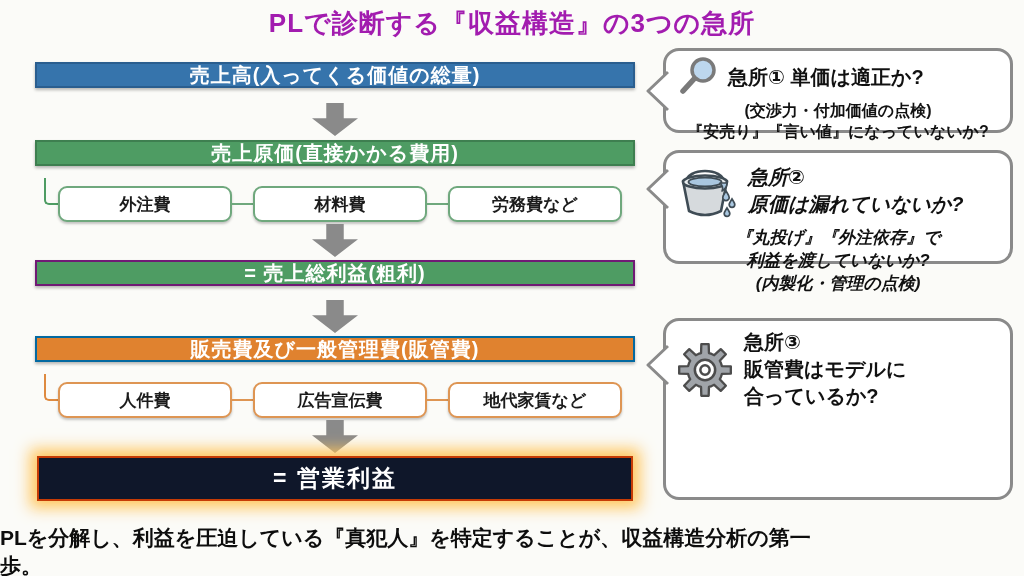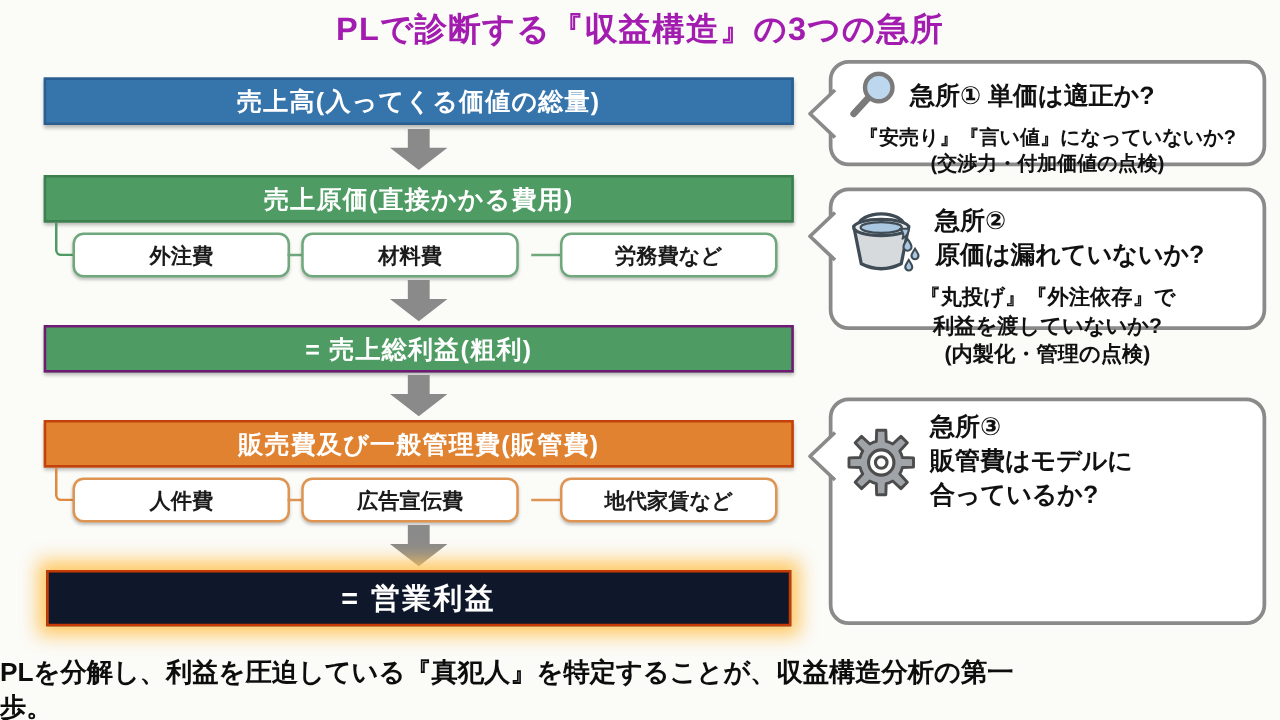--- a/index.html
+++ b/index.html
@@ -11,29 +11,29 @@
   .stage{ position:relative; width:1024px; height:576px; }
 
   .title{
     position:absolute; top:6px; left:0; width:1024px;
     text-align:center; font-size:26px; font-weight:bold; color:#a21caf;
     letter-spacing:1px;
   }
 
   
   .mainbox{
-    position:absolute; left:35px; width:600px; height:38px;
+    position:absolute; left:35px; width:600px; height:26px;
     display:flex; align-items:center; justify-content:center;
     color:#fff; font-weight:bold; font-size:20px; letter-spacing:1px;
     box-shadow:0 2px 3px rgba(0,0,0,.28);
   }
   .box-sales{ top:62px;  background:#3674ac; border:2px solid #2a5e8f; }
   .box-cogs { top:140px; background:#4e9c63; border:2px solid #3e7f50; }
   .box-gross{ top:260px; background:#4e9c63; border:2px solid #701a75; }
-  .box-sga  { top:336px; background:#e0822f; border:2px solid #c2410c; }
+  .box-sga  { top:336px; background:#e0822f; border:2px solid #0369a1; }
   .box-op{
     position:absolute; left:37px; width:596px; top:456px; height:45px;
     background:#0f172a; border:2px solid #c63b05;
     display:flex; align-items:center; justify-content:center;
     color:#fff; font-weight:bold; font-size:23px; letter-spacing:2px;
     box-shadow:0 0 14px 7px rgba(255,196,87,.95);
   }
 
   .arrow{
     position:absolute; left:312px; width:46px; height:33px; background:#8a8a8a;
@@ -44,41 +44,41 @@
   
   .subbox{
     position:absolute; height:36px; width:174px; background:#fff;
     border-radius:9px; display:flex; align-items:center; justify-content:center;
     font-weight:bold; font-size:17px; color:#1b1b1b;
     box-shadow:0 2px 2.5px rgba(0,0,0,.22);
   }
   .sub-green { border:2.5px solid #6fa87d; }
   .sub-orange{ border:2.5px solid #de9553; }
   .r1{ top:186px; } .r2{ top:382px; }
-  .c1{ left:58px; } .c2{ left:241px; } .c3{ left:448px; }
+  .c1{ left:58px; } .c2{ left:253px; } .c3{ left:448px; }
 
   .bracket{
     position:absolute; left:44px; width:15px; height:27px;
     border-left:2.5px solid; border-bottom:2.5px solid;
     border-bottom-left-radius:5px;
   }
   .bracket-green { top:178px; border-color:#4e9c63; }
   .bracket-orange{ top:374px; border-color:#de8a40; }
   .hlink{ position:absolute; width:23px; height:0; border-top:2.5px solid; }
   .hlink-green{ top:203px; border-color:#6fa87d; }
   .hlink-orange{ top:399px; border-color:#de9553; }
   .l1{ left:230px; } .l2{ left:425px; }
 
   
   .callout{
     position:absolute; left:663px; width:350px; background:#fff;
     border:3px solid #8a8a8a; border-radius:16px;
   }
   .co1{ top:48px;  height:85px;  }
-  .co2{ top:150px; height:114px; }
+  .co2{ top:150px; height:114px;font-style:italic; }
   .co3{ top:318px; height:182px; }
   .tail{ position:absolute; left:-21px; }
   .tail1{ top:18px; } .tail2{ top:14px; } .tail3{ top:22px; }
 
   .co-head{ display:flex; align-items:center; }
   .co1 .co-head{ padding:6px 6px 0 12px; }
   .co2 .co-head{ padding:8px 6px 0 10px; }
   .co3 .co-head{ padding:8px 6px 0 10px; }
   .co-head-lines{ margin-left:10px; }
   .co-heading{ font-size:20px; font-weight:bold; color:#111; line-height:27px; white-space:nowrap; }
@@ -132,22 +132,22 @@
     <div class="co-head">
       <svg width="40" height="40" viewBox="0 0 40 40">
         <circle cx="25" cy="13" r="11" fill="#bdd7ee" stroke="#7a7a7a" stroke-width="3.5"></circle>
         <line x1="16" y1="22" x2="5" y2="34" stroke="#7a7a7a" stroke-width="5.5" stroke-linecap="round"></line>
       </svg>
       <div class="co-head-lines">
         <div class="co-heading">急所① 単価は適正か?</div>
       </div>
     </div>
     <div class="co-body">
+      <div>(交渉力・付加価値の点検)</div>
       <div>『安売り』『言い値』になっていないか?</div>
-      <div>(交渉力・付加価値の点検)</div>
     </div>
   </div>
 
   <div class="callout co2">
     <svg class="tail tail2" width="24" height="44" viewBox="0 0 24 44">
       <path d="M23 3 L3 22 L23 41" fill="#ffffff" stroke="#8a8a8a" stroke-width="3" stroke-linejoin="round"></path>
     </svg>
     <div class="co-head">
       <svg width="62" height="60" viewBox="0 0 62 60">
         <path d="M10 22 C10 6, 48 6, 48 22" fill="none" stroke="#3f4c55" stroke-width="2.6"></path>

